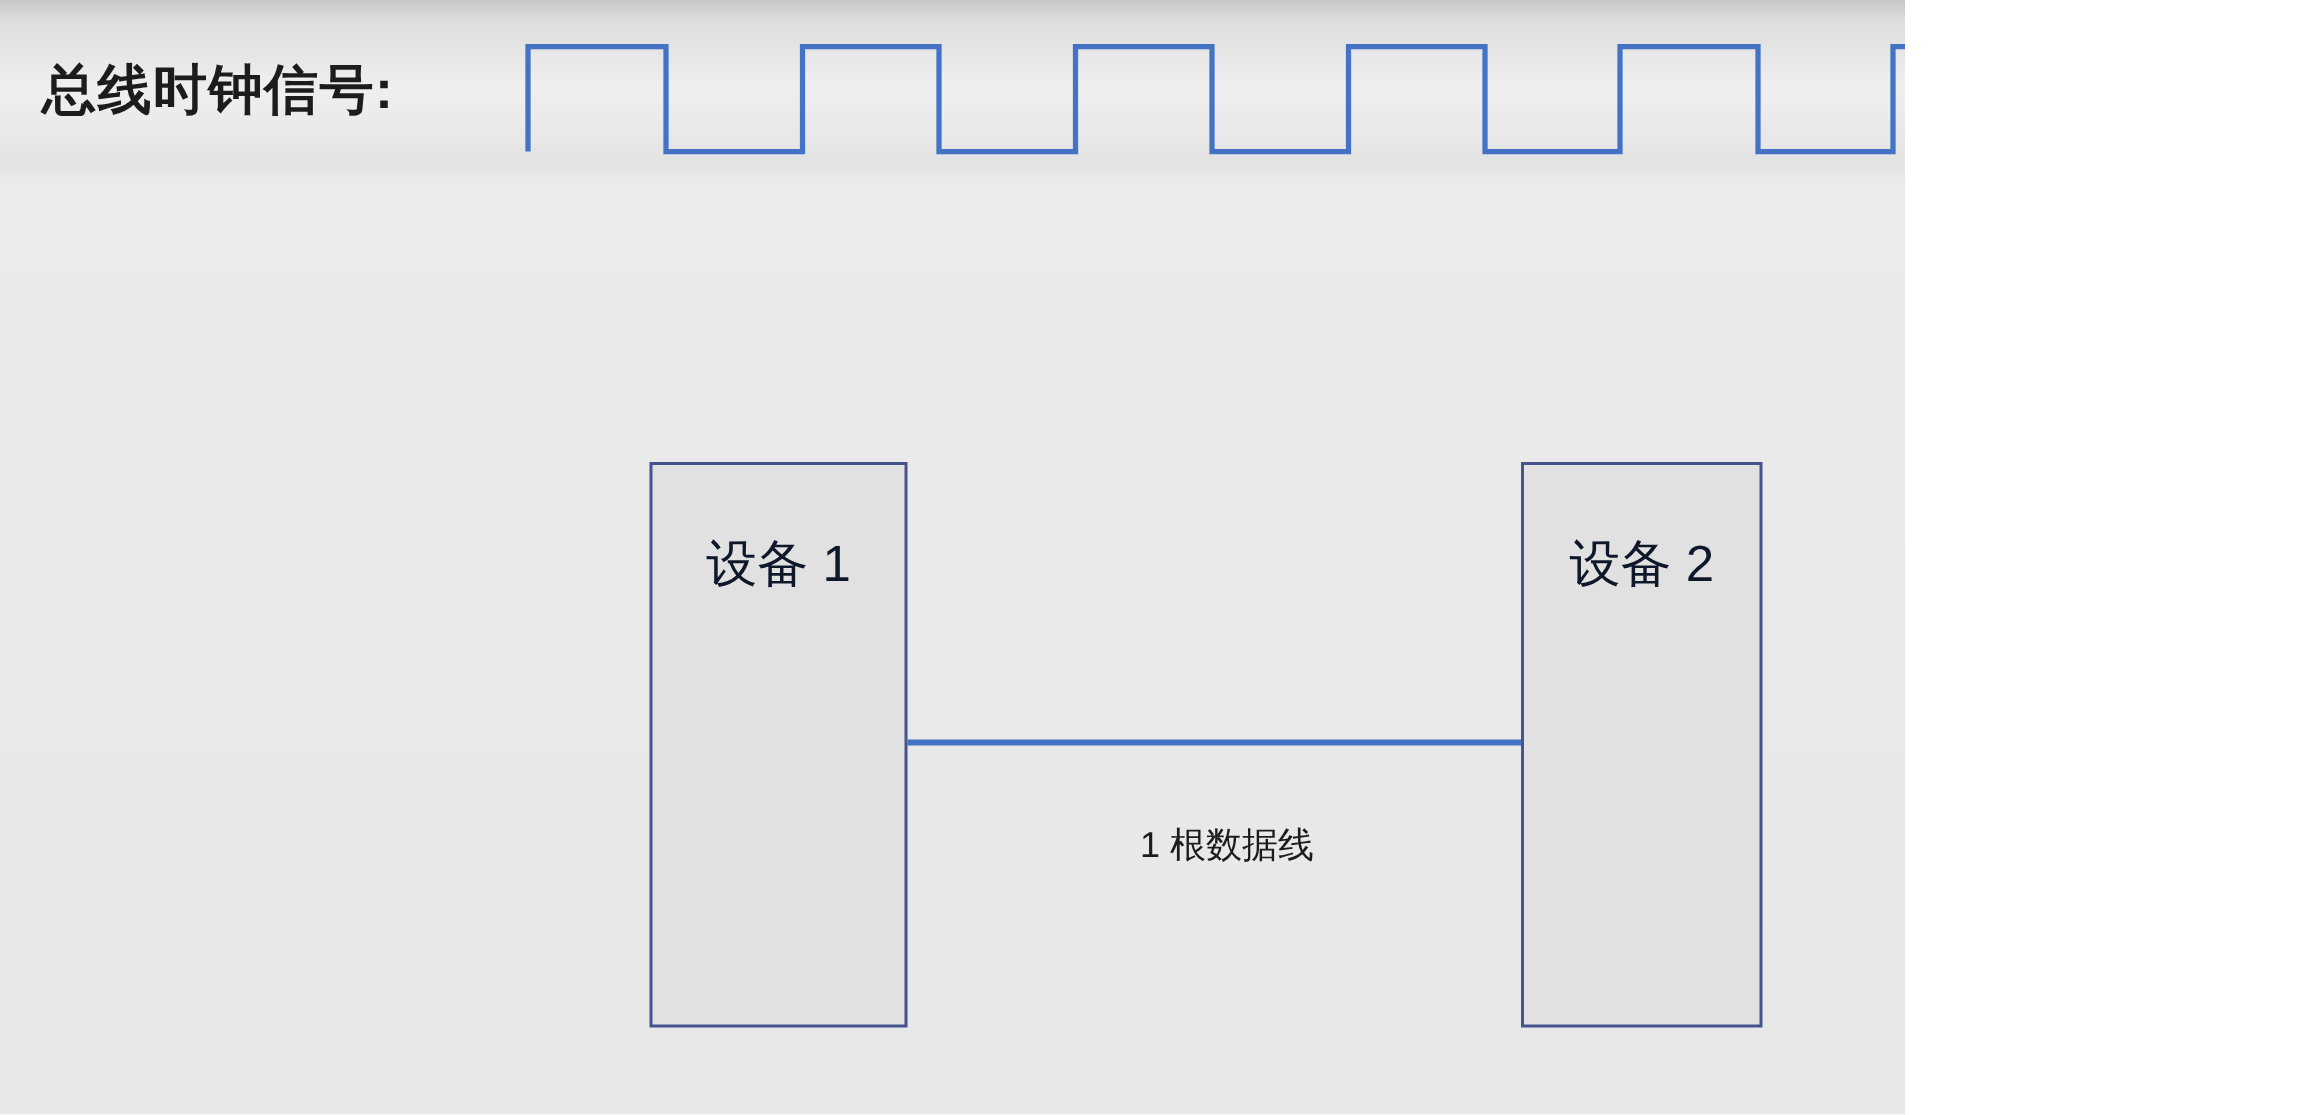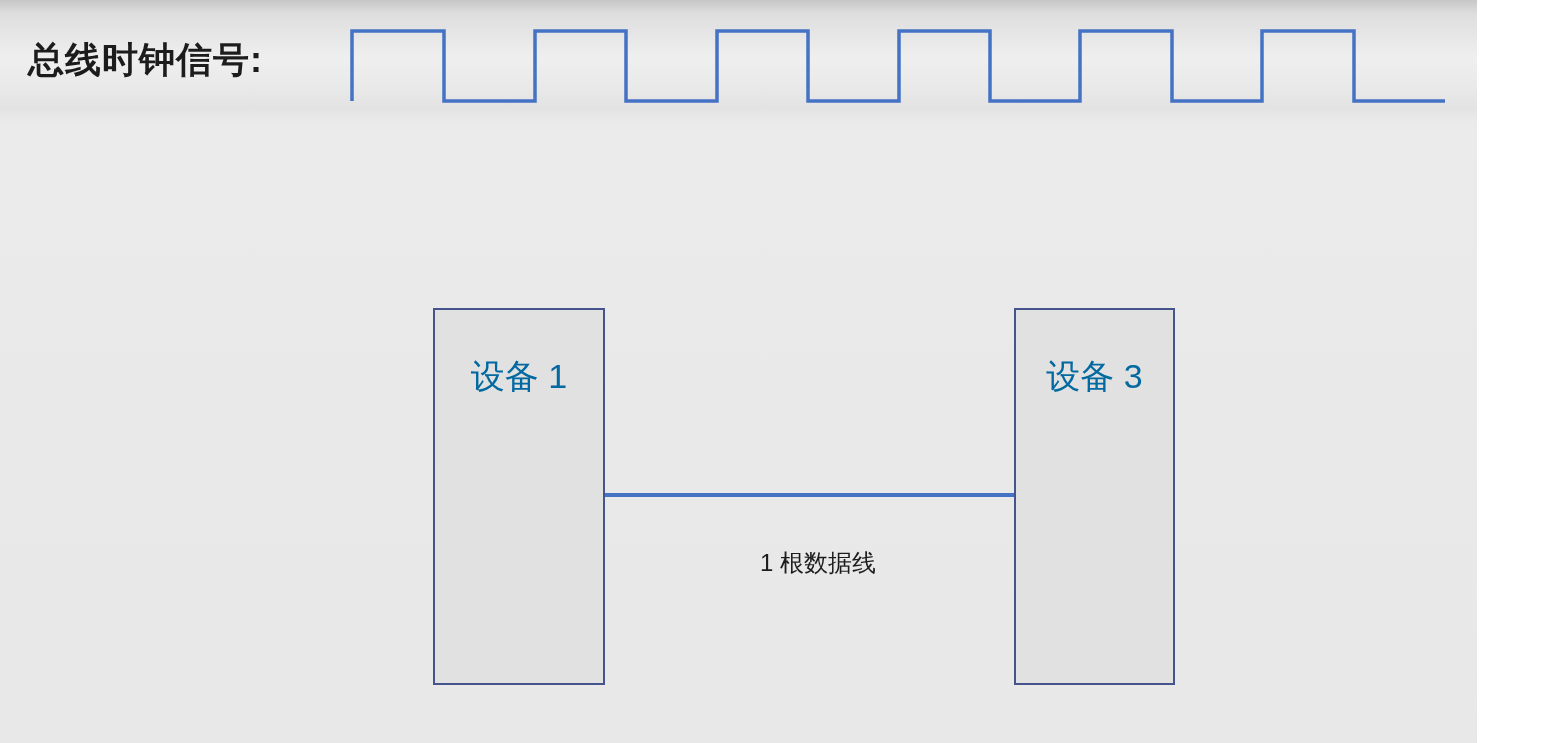--- a/index.html
+++ b/index.html
@@ -2,21 +2,21 @@
 <html><head>
 <meta charset="utf-8">
 <style>
   html, body {
     margin: 0;
     padding: 0;
     background: #ffffff;
   }
   .stage {
     position: relative;
-    width: 1477px;
+    width: 1270px;
     height: 743px;
     overflow: hidden;
     font-family: "Liberation Sans", sans-serif;
     background: linear-gradient(180deg,
       #c7c7c7 0px,
       #dedede 14px,
       #efefef 58px,
       #e9e9e9 88px,
       #e3e3e3 108px,
       #ebebeb 124px,
@@ -57,21 +57,21 @@
     display: flex;
     justify-content: center;
     align-items: flex-start;
   }
   .device-1 { left: 433px; width: 172px; }
   .device-2 { left: 1014px; width: 161px; }
   .device-label {
     margin-top: 46px;
     font-size: 34px;
     line-height: 40px;
-    color: #0369a1;
+    color: #0f172a;
     white-space: nowrap;
   }
   .bus-line {
     position: absolute;
     left: 605px;
     top: 493px;
     width: 409px;
     height: 4px;
     background: #4472C4;
   }
@@ -94,20 +94,20 @@
 
   <svg class="clock-wave" width="1549" height="130" viewBox="0 0 1549 130" xmlns="http://www.w3.org/2000/svg">
     <polyline fill="none" points="352,101 352,31 444,31 444,101 535,101 535,31 626,31 626,101 717,101 717,31 808,31 808,101 899,101 899,31 990,31 990,101 1080,101 1080,31 1172,31 1172,101 1262,101 1262,31 1354,31 1354,101 1445,101"></polyline>
   </svg>
 
   <div class="device device-1">
     <span class="device-label">设备 1</span>
   </div>
 
   <div class="device device-2">
-    <span class="device-label">设备 3</span>
+    <span class="device-label">设备 2</span>
   </div>
 
   <div class="bus-line"></div>
 
   <div class="bus-label">1 根数据线</div>
 
 </div>
 
 </body></html>

